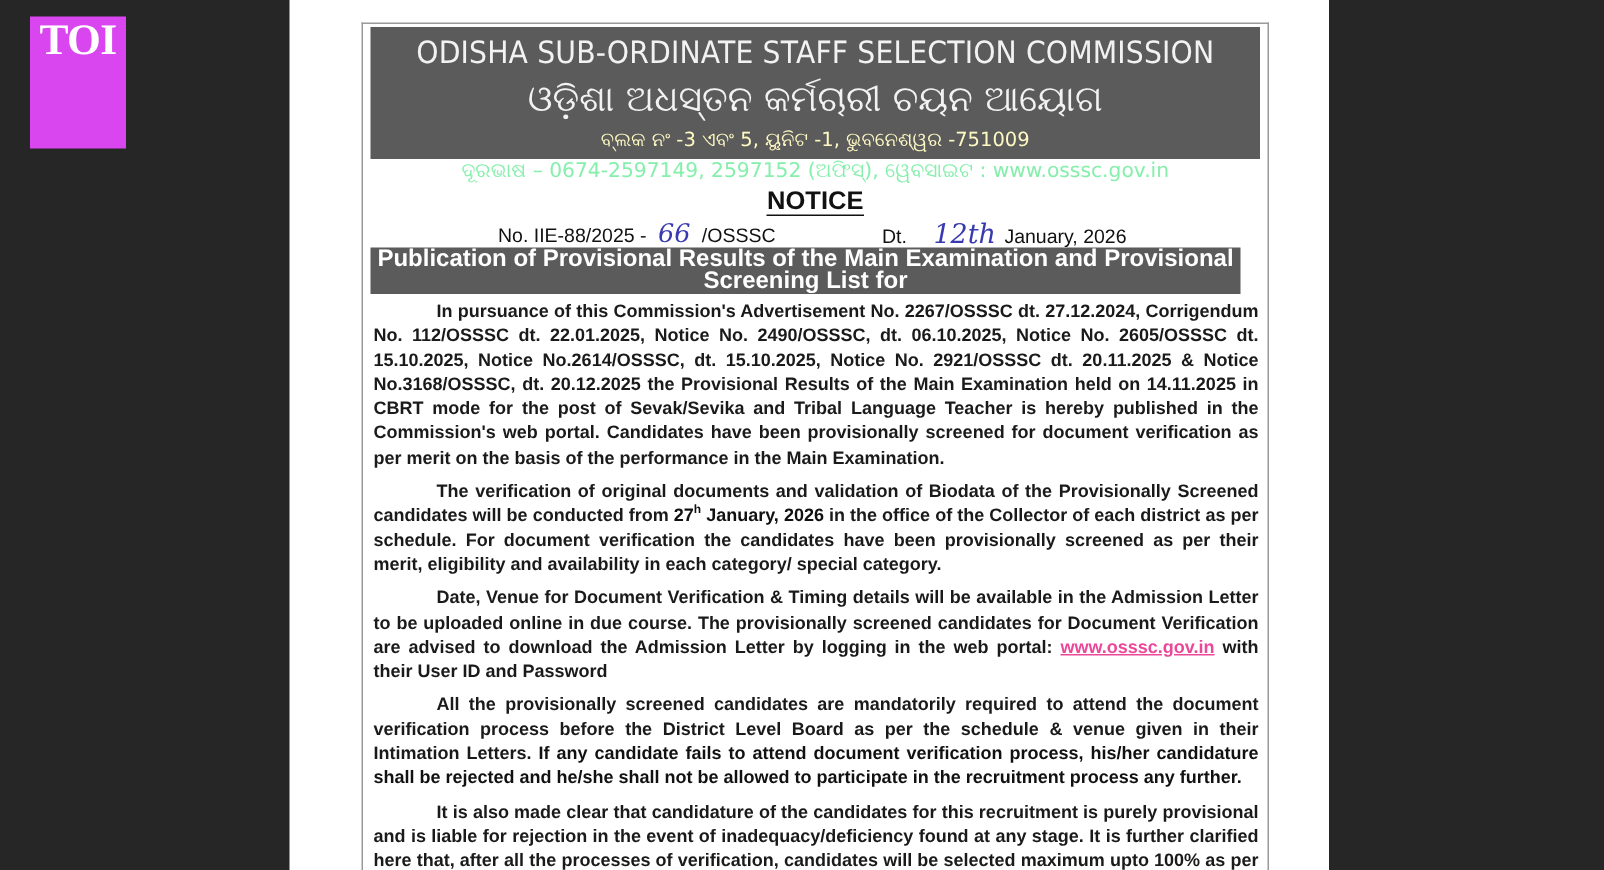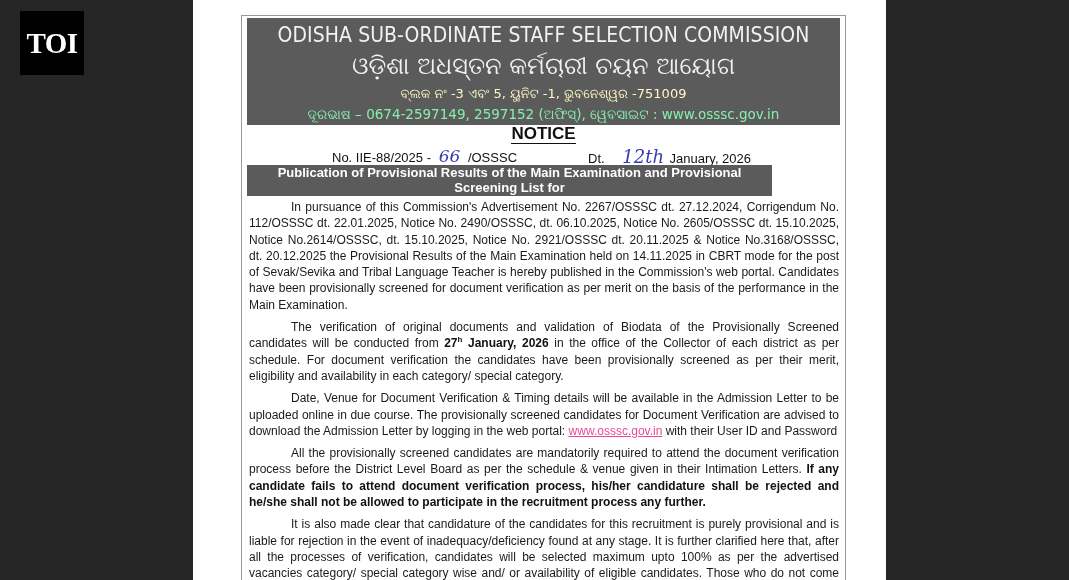--- a/index.html
+++ b/index.html
@@ -4,23 +4,23 @@
   <style>
     html, body { margin: 0; padding: 0; }
     body {
       width: 1069px; height: 580px; overflow: hidden;
       background: #262626;
       position: relative;
       font-family: "Liberation Sans", sans-serif;
     }
     .toi-logo {
       position: absolute; left: 20px; top: 11px;
-      width: 64px; height: 64px;
-      background: #000000;
-      display: flex; align-items: center; justify-content: center;
+      width: 64px; height: 88px;
+      background: #d946ef;
+      display: flex; align-items: flex-start; justify-content: center;
     }
     .toi-logo span {
       color: #ffffff;
       font-family: "Liberation Serif", serif;
       font-weight: bold;
       font-size: 29px;
       letter-spacing: -0.5px;
     }
     .page {
       position: absolute; left: 193px; top: 0;
@@ -29,21 +29,21 @@
     }
     .frame {
       position: absolute; left: 48px; top: 15px;
       width: 603px; height: 600px;
       border-left: 1px solid #9a9a9a;
       border-right: 1px solid #9a9a9a;
       border-top: 1px solid #9a9a9a;
     }
     .header-band {
       position: absolute; left: 5px; top: 2px;
-      width: 593px; height: 107px;
+      width: 593px; height: 88px;
       background: #5b5b5b;
       color: #ffffff;
       text-align: center;
     }
     .hdr-title {
       position: absolute; left: 0; right: 0; top: 5px;
       font-size: 20.5px; font-weight: normal;
       letter-spacing: 0.1px;
       color: #f2f2f2;
       font-family: "DejaVu Sans", sans-serif;
@@ -82,36 +82,36 @@
       font-size: 17px;
       margin: 0 4px;
     }
     .date-line {
       position: absolute; top: 130px; left: 346px;
       font-size: 13px; color: #111;
     }
     .date-line .ref-hand { font-size: 18px; margin: 0 2px 16px 14px; }
     .subject-band {
       position: absolute; left: 5px; top: 149px;
-      width: 525px; height: 30px;
+      width: 580px; height: 30px;
       background: #5b5b5b;
       color: #ffffff;
       text-align: center;
       font-weight: bold;
-      font-size: 13px;
+      font-size: 16px;
       line-height: 14.5px;
       padding-top: 1px;
     }
     .body {
       position: absolute; left: 7px; top: 183px; width: 590px;
       font-size: 12px; line-height: 16.3px;
       color: #1a1a1a;
       text-align: justify;
     }
-    .para { margin: 0 0 6px 0; text-indent: 42px; }
+    .para { margin: 0 0 6px 0; text-indent: 42px; font-weight: bold; }
     .para b { color: #111; }
     .link { color: #ec4899; text-decoration: underline; }
     sup { font-size: 8px; line-height: 0; }
   </style>
 </head>
 <body>
 
 <div class="toi-logo">
   <span>TOI</span>
 </div>

